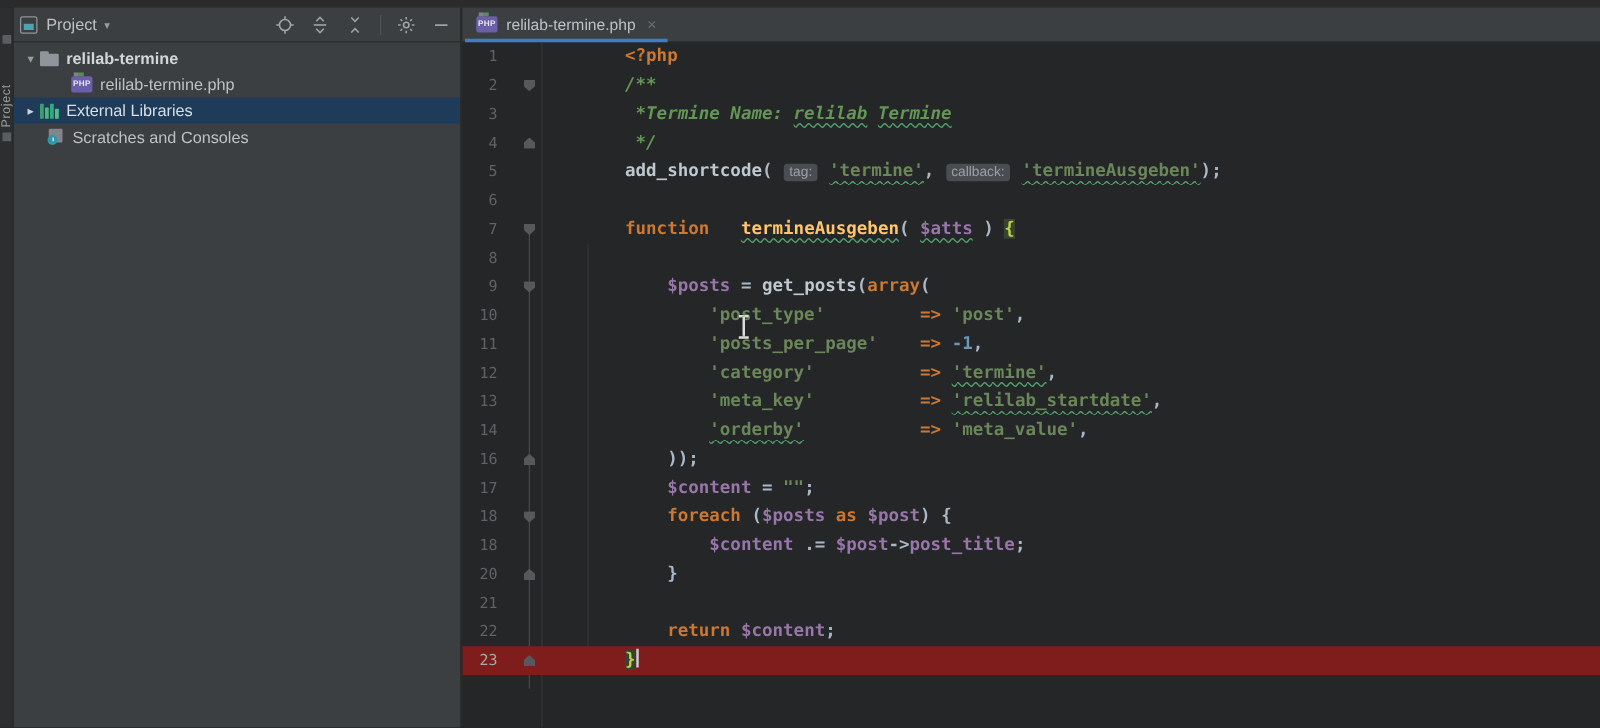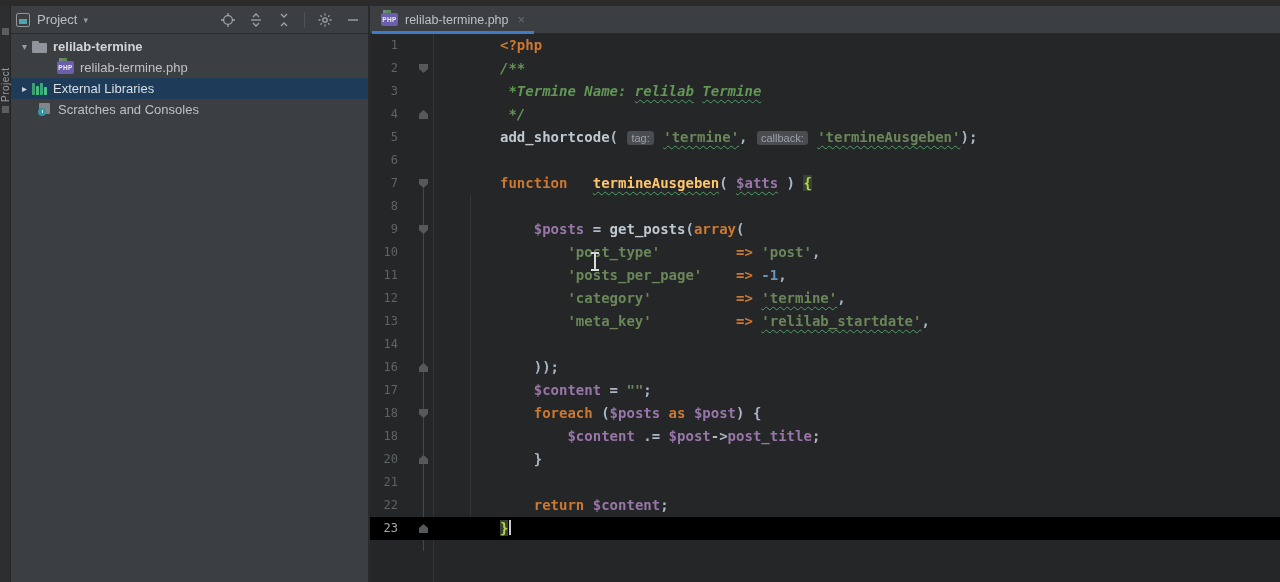--- a/index.html
+++ b/index.html
@@ -77,21 +77,21 @@
 
   
   #editor { position:absolute; left:370px; top:34px; width:910px; height:548px; background:#252627;
       font-family:"DejaVu Sans Mono", monospace; }
   .overlay { position:absolute; }
   #gutter-border { left:63px; top:0; width:1px; height:548px; background:#333637; }
   #fold-region-line { left:53px; top:149px; width:1px; height:368px; background:#45484b; }
   #indent-guide { left:100px; top:161px; width:1px; height:345px; background:#333537; }
 
   .code-row { position:relative; display:flex; height:23px; line-height:23px; }
-  .code-row.current { background:#000000; }
+  .code-row.current { background:#7f1d1d; }
   .gutter { width:63px; flex:none; position:relative; }
   .lnum { position:absolute; left:0; top:0; width:28px; text-align:right; color:#5e6365; font-size:12px; font-weight:normal; }
   .current .lnum { color:#a7abad; }
   .fold { position:absolute; left:49px; top:7px; width:9px; height:9px; background:#55595c; }
   .fold-start { clip-path:polygon(0 0,100% 0,100% 55%,50% 100%,0 55%); }
   .fold-end   { clip-path:polygon(50% 0,100% 45%,100% 100%,0 100%,0 45%); }
   .code-text { margin-left:67px; font-size:14px; font-weight:bold; white-space:pre; }
 
   .tk-php { color:#cc7832; }
   .tk-k   { color:#cc7832; }
@@ -311,20 +311,21 @@
     <div class="code-row">
       <div class="gutter">
         <span class="lnum">13</span>
       </div>
       <div class="code-text"><span class="tk-p">        </span><span class="tk-s">'meta_key'</span><span class="tk-p">          </span><span class="tk-k">=&gt;</span><span class="tk-p"> </span><span class="tk-sw">'relilab_startdate'</span><span class="tk-p">,</span></div>
     </div>
     <div class="code-row">
       <div class="gutter">
         <span class="lnum">14</span>
       </div>
+      <div class="code-text"><span class="tk-p">        </span><span class="tk-sw">'orderby'</span><span class="tk-p">           </span><span class="tk-k">=&gt;</span><span class="tk-p"> </span><span class="tk-s">'meta_value'</span><span class="tk-p">,</span></div>
     </div>
     <div class="code-row">
       <div class="gutter">
         <span class="lnum">16</span>
         <span class="fold fold-end"></span>
       </div>
       <div class="code-text"><span class="tk-p">    ));</span></div>
     </div>
     <div class="code-row">
       <div class="gutter">

